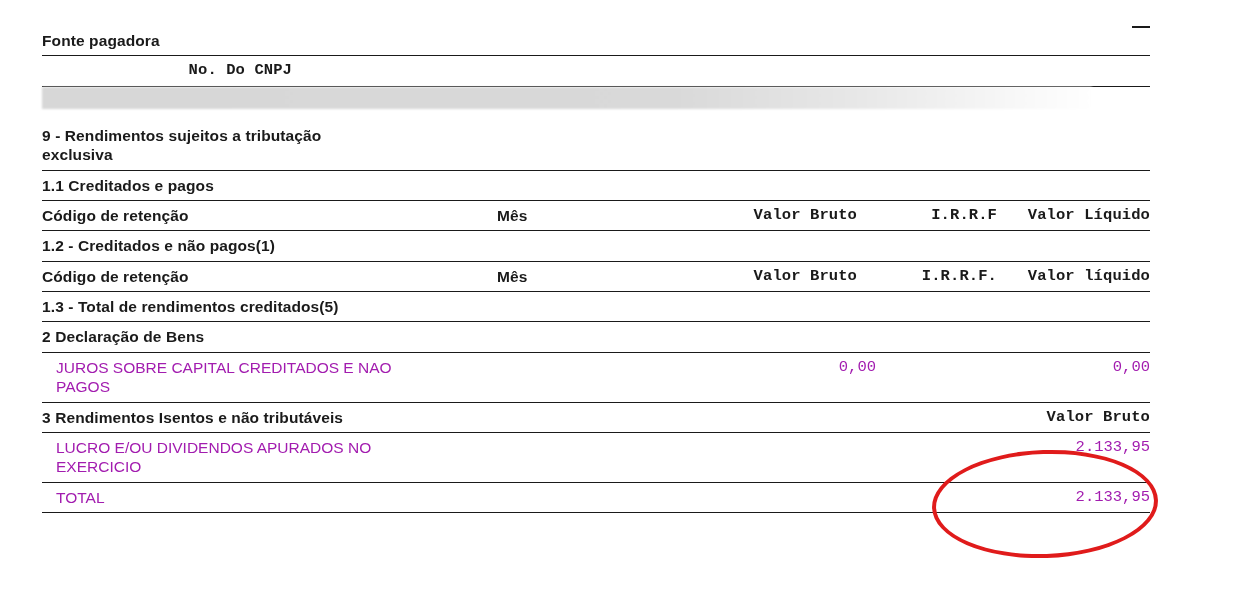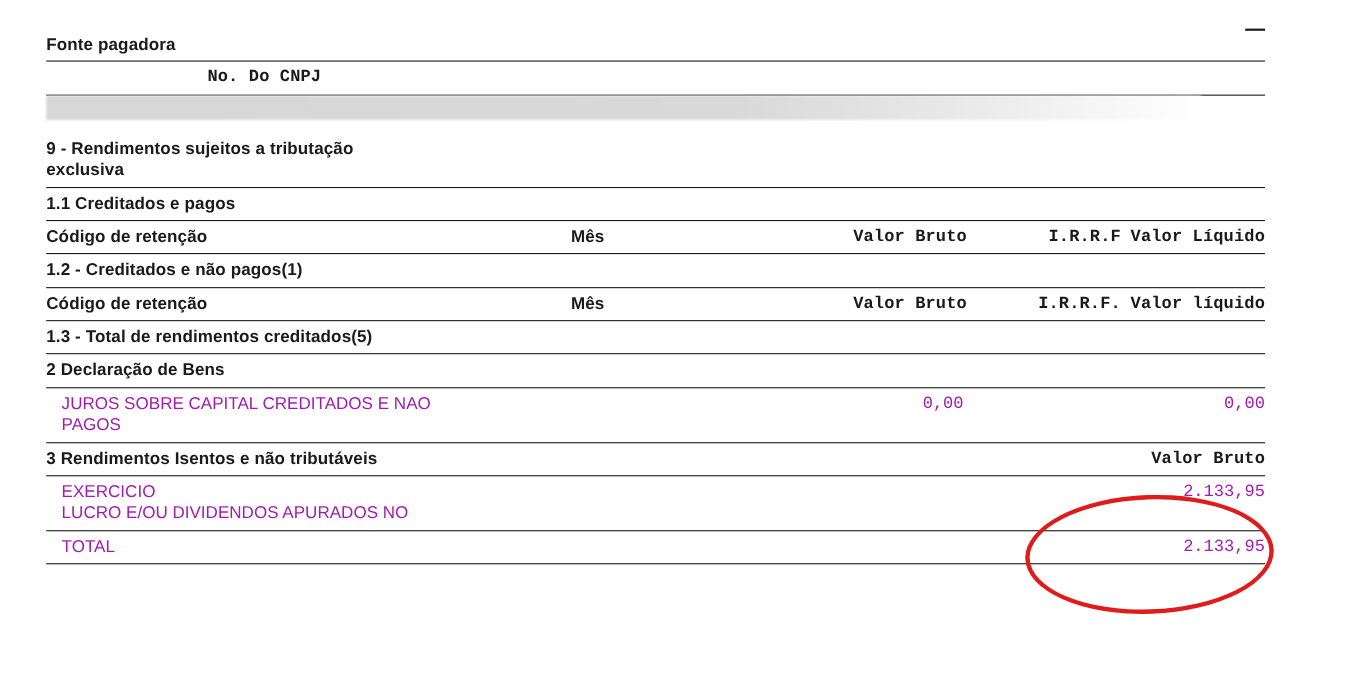--- a/index.html
+++ b/index.html
@@ -79,21 +79,21 @@
     filter: blur(1.2px);
   }
 
   .redaction-row {
     position: relative;
     height: 34px;
   }
 
   
   .col-desc   { flex: 0 0 455px; }
-  .col-mes    { flex: 0 0 160px; margin-left: 22px; }
+  .col-mes    { flex: 0 0 160px; }
   .col-bruto  { flex: 0 0 200px; }
   .col-irrf   { flex: 0 0 140px; text-align: right; }
   .col-liq    { flex: 1 1 auto; }
 
   .col-d2     { flex: 0 0 520px; }
   .col-s1     { flex: 0 0 300px; }
   .col-s2     { flex: 1 1 auto; }
 
   .col-long   { flex: 1 1 auto; }
   .col-right  { flex: 0 0 250px; }
@@ -179,22 +179,22 @@
     <div class="pad n r col-s2">0,00</div>
   </div>
 
   <div class="row rule cellrow">
     <div class="pad b col-long">3 Rendimentos Isentos e não tributáveis</div>
     <div class="pad b r col-right">Valor Bruto</div>
   </div>
 
   <div class="row rule cellrow">
     <div class="pad col-long">
+      <div class="n">LUCRO E/OU DIVIDENDOS APURADOS NO</div>
       <div class="n">EXERCICIO</div>
-      <div class="n">LUCRO E/OU DIVIDENDOS APURADOS NO</div>
     </div>
     <div class="pad n r col-right">2.133,95</div>
   </div>
 
   <div class="row rule cellrow">
     <div class="pad n col-long">TOTAL</div>
     <div class="pad n r col-right">2.133,95</div>
   </div>
 
 </div>

